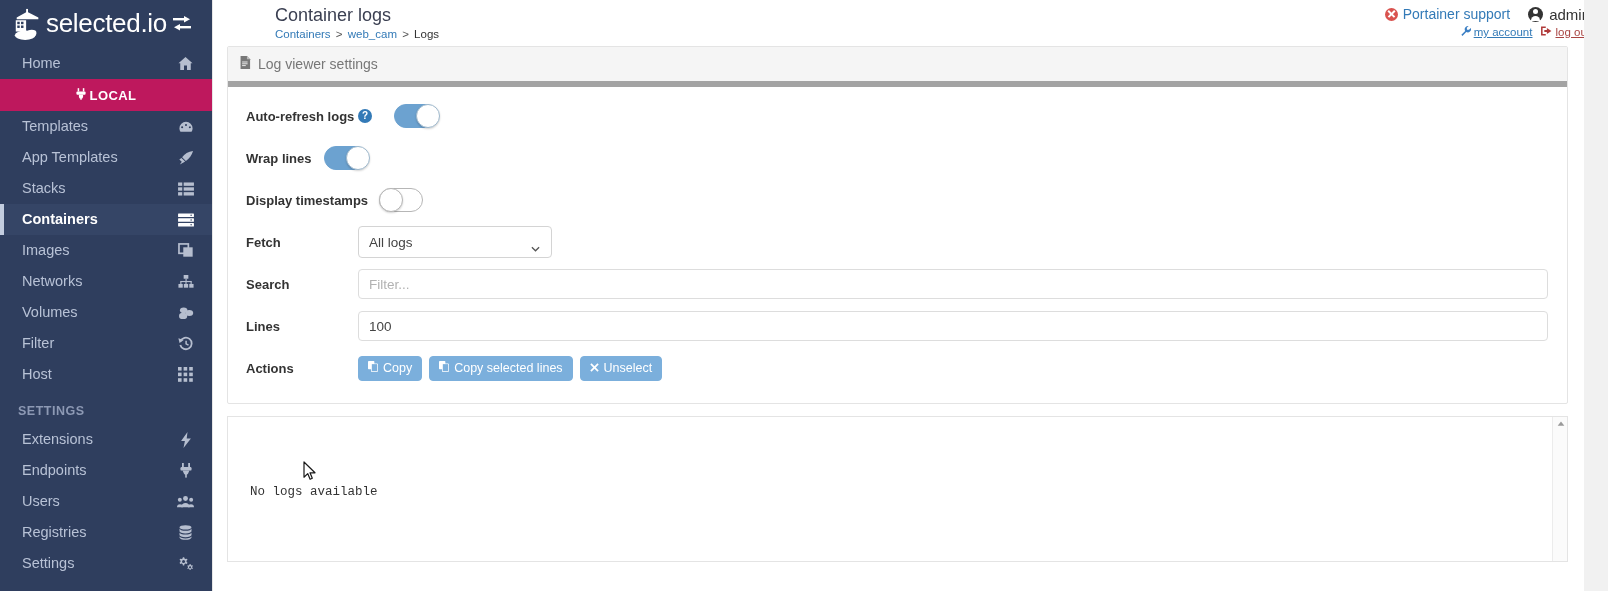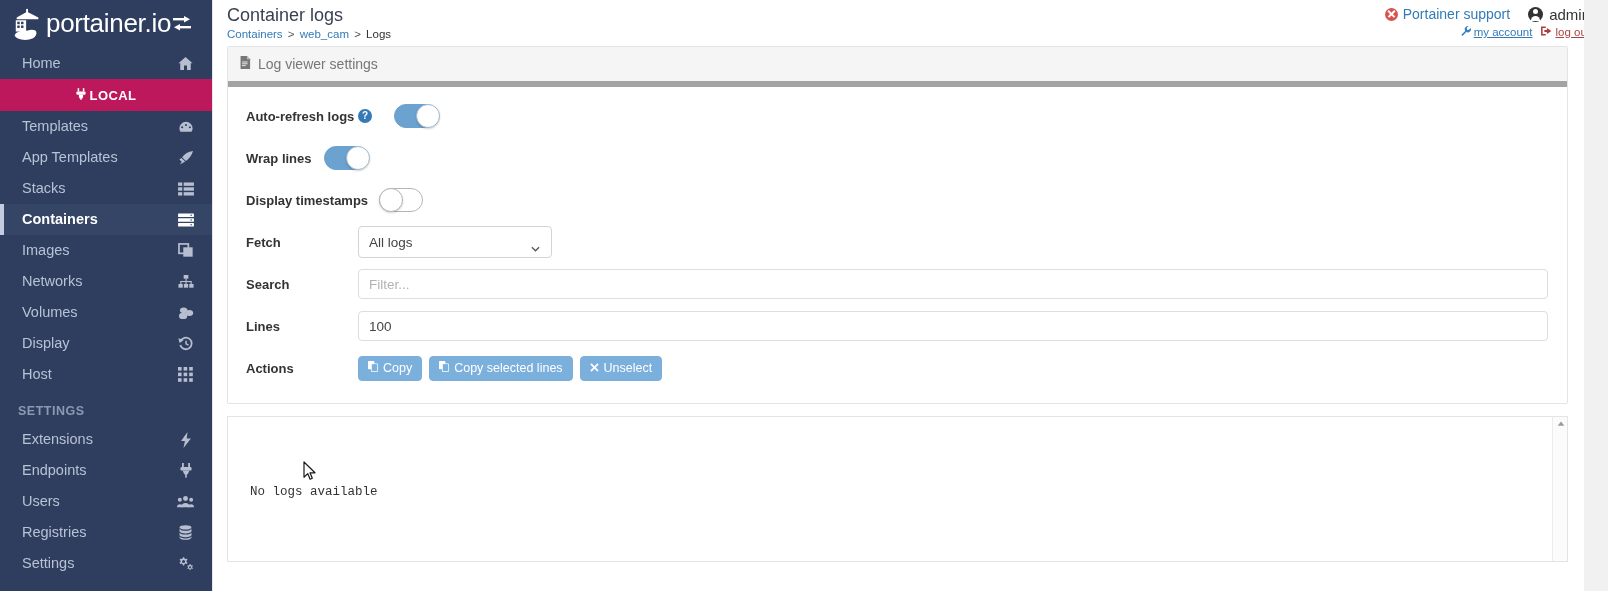--- a/index.html
+++ b/index.html
@@ -88,20 +88,21 @@
     flex: 1 1 auto; height: 591px;
     background: #ffffff;
     position: relative;
     overflow: hidden;
     border-left: 1px solid #e6e6e6;
   }
   .page-header {
     height: 46px;
     padding: 6px 21px 0 14px;
     position: relative;
+    margin-left: 48px;
   }
   .page-title {
     font-size: 18px;
     color: #3a3f51;
     font-weight: normal;
     line-height: 1.1;
     margin: 0;
   }
   .breadcrumb {
     font-size: 11.5px;
@@ -316,21 +317,21 @@
             <rect x="4" y="14" width="11" height="12"></rect>
             <rect x="5.6" y="15.6" width="2.6" height="2.6" fill="#2f3e5e"></rect>
             <rect x="9.6" y="15.6" width="2.6" height="2.6" fill="#2f3e5e"></rect>
             <rect x="5.6" y="19.6" width="2.6" height="2.6" fill="#2f3e5e"></rect>
             <rect x="9.6" y="19.6" width="2.6" height="2.6" fill="#2f3e5e"></rect>
             <ellipse cx="14" cy="30" rx="11" ry="5"></ellipse>
             <ellipse cx="21" cy="27.5" rx="5" ry="3.5"></ellipse>
           </g>
         </svg>
       </span>
-      <span class="brand-text">portainer.io</span>
+      <span class="brand-text">selected.io</span>
       <span class="brand-toggle">
         <svg viewBox="0 0 20 18" width="20" height="18" aria-hidden="true">
           <g fill="#ffffff">
             <rect x="1" y="3" width="12" height="2.4"></rect>
             <path d="M12 1 L18 4.2 L12 7.4 Z"></path>
             <rect x="7" y="11" width="12" height="2.4"></rect>
             <path d="M8 9 L2 12.2 L8 15.4 Z"></path>
           </g>
         </svg>
       </span>
@@ -456,21 +457,21 @@
               <g fill="#ced5e3">
                 <ellipse cx="6" cy="4.5" rx="4" ry="3"></ellipse>
                 <ellipse cx="12" cy="7.5" rx="4.2" ry="3.2"></ellipse>
                 <ellipse cx="5.4" cy="10.6" rx="4.4" ry="3.4"></ellipse>
               </g>
             </svg>
         </span>
       </div>
 
       <div class="nav-item">
-        <span class="nav-label">Display</span>
+        <span class="nav-label">Filter</span>
         <span class="nav-icon">
           <svg viewBox="0 0 17 16" width="16" height="15">
               <path fill="none" stroke="#ced5e3" stroke-width="1.9" d="M2.6 5.6 A6.2 6.2 0 1 1 2.4 9.6"></path>
               <path fill="#ced5e3" d="M0.4 2.4 L6 4.2 L1.6 7.4 Z"></path>
               <path fill="none" stroke="#ced5e3" stroke-width="1.6" d="M8.6 5 L8.6 8.4 L11.2 9.8"></path>
             </svg>
         </span>
       </div>
 
       <div class="nav-item">

